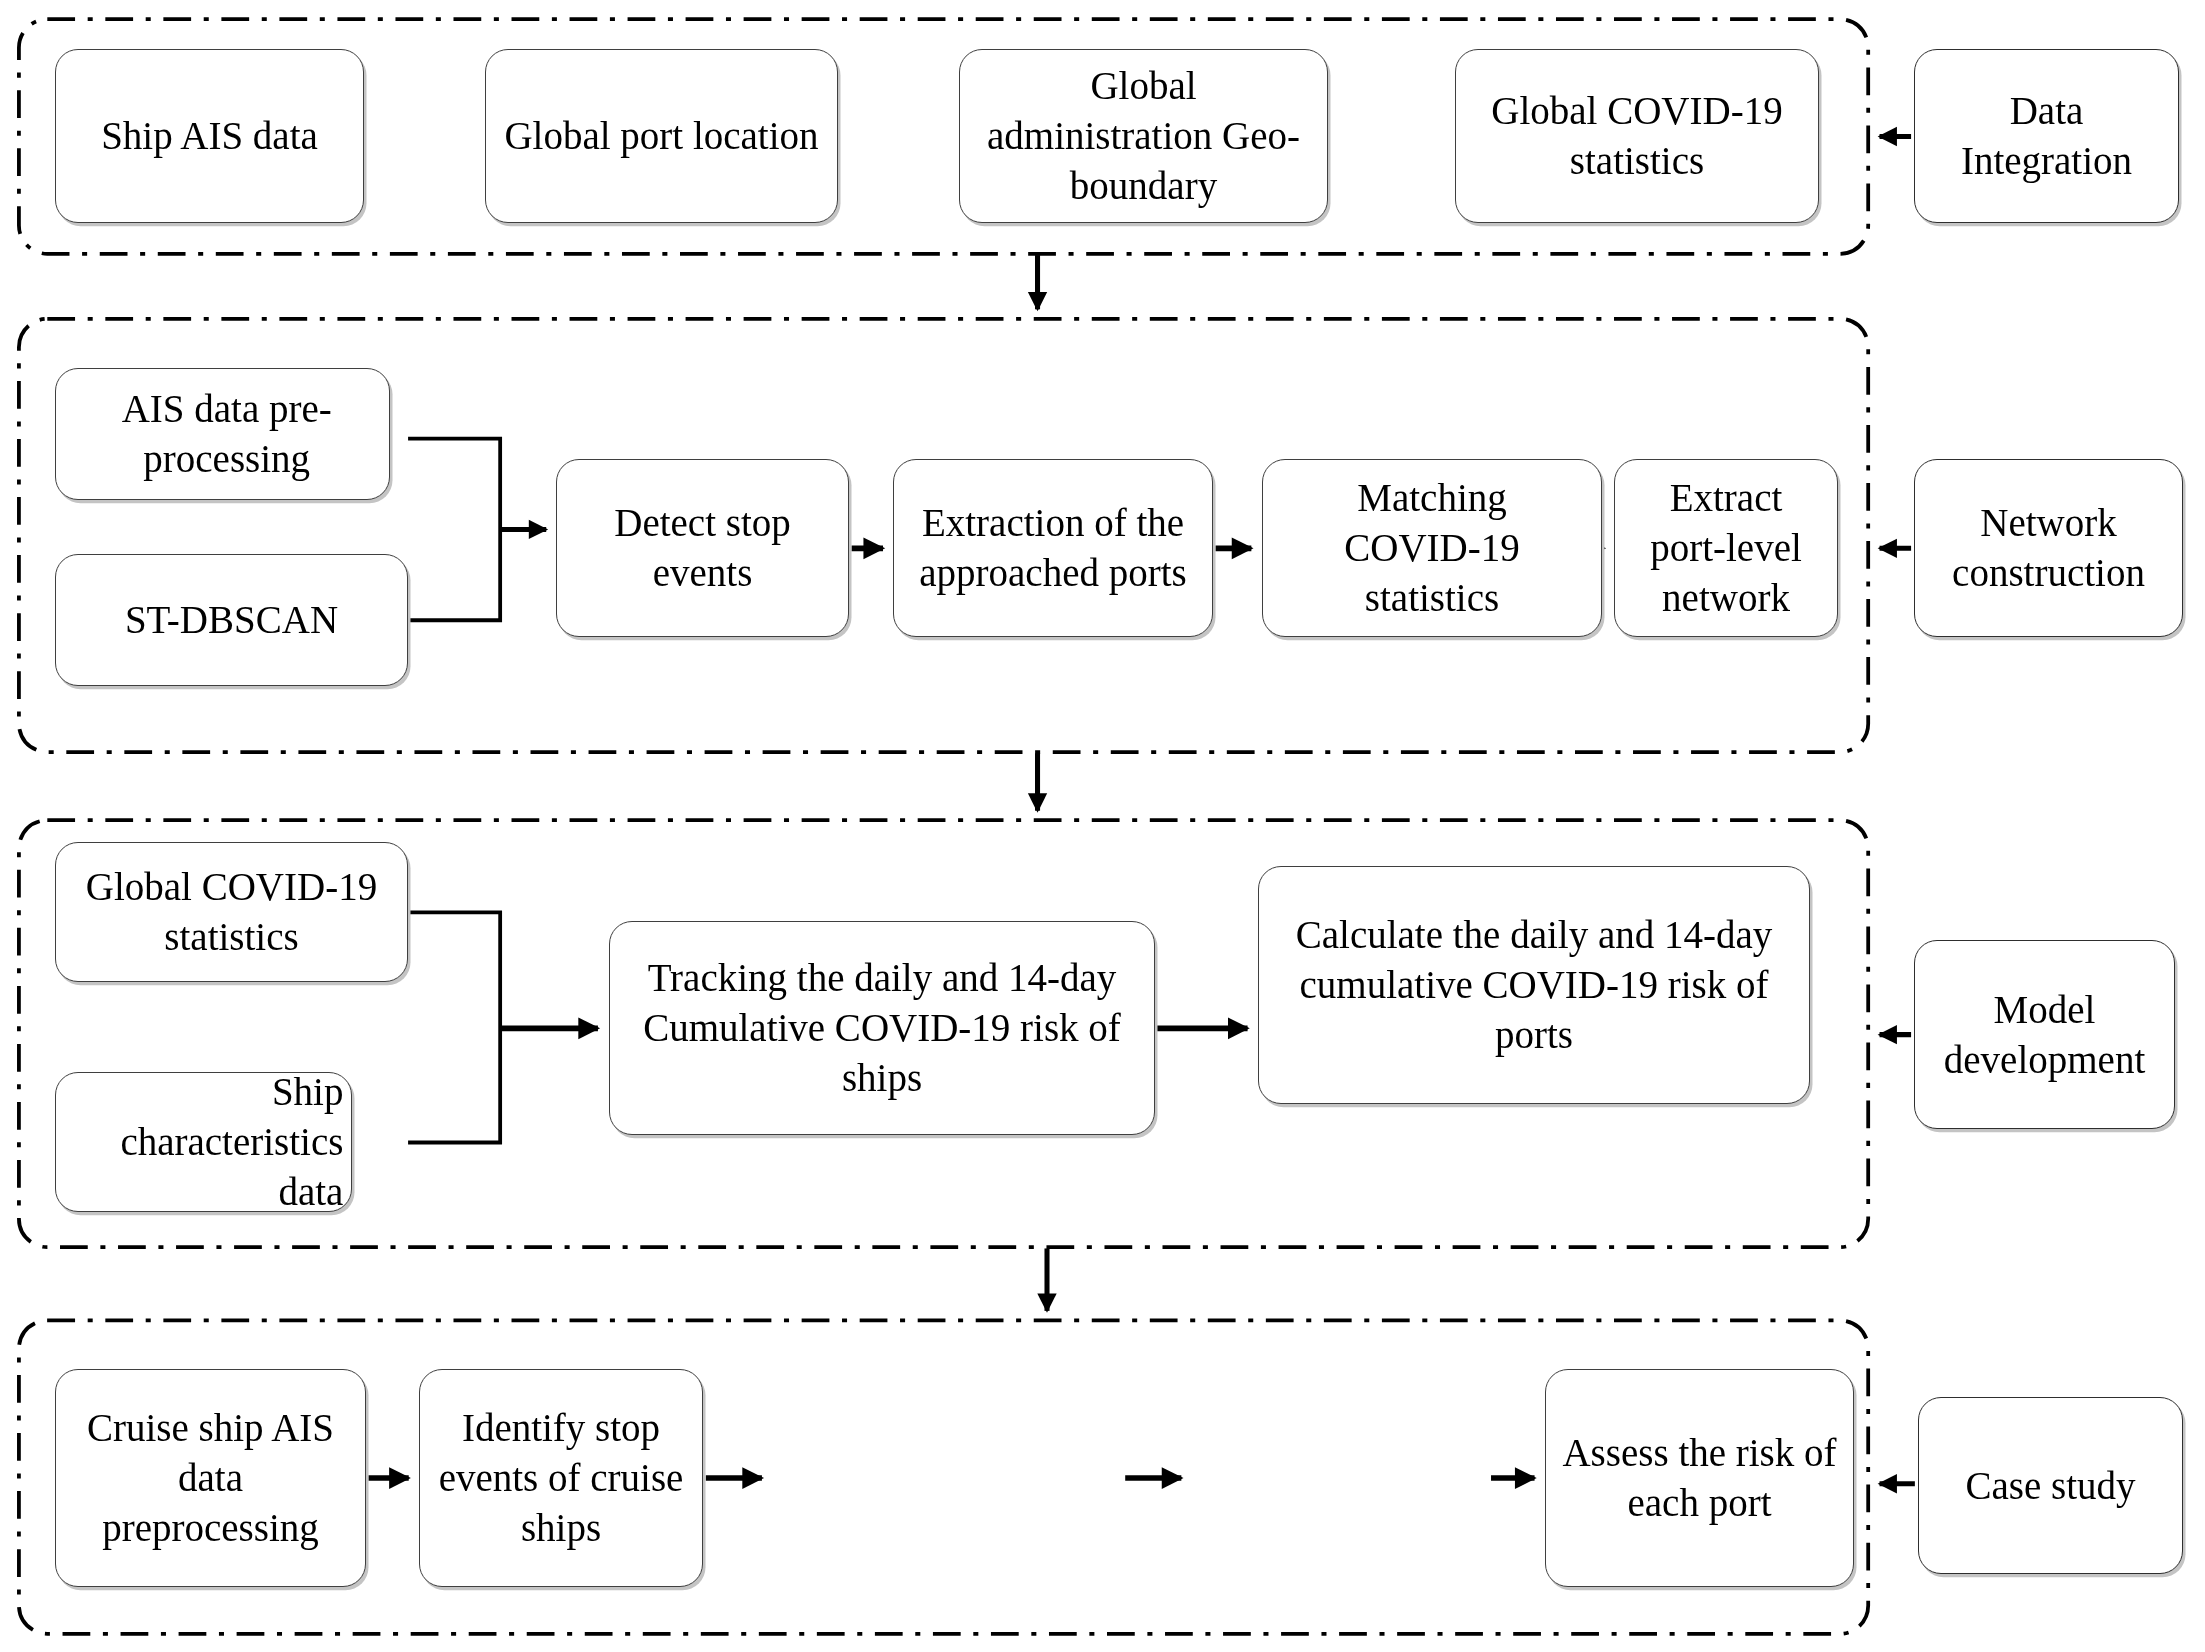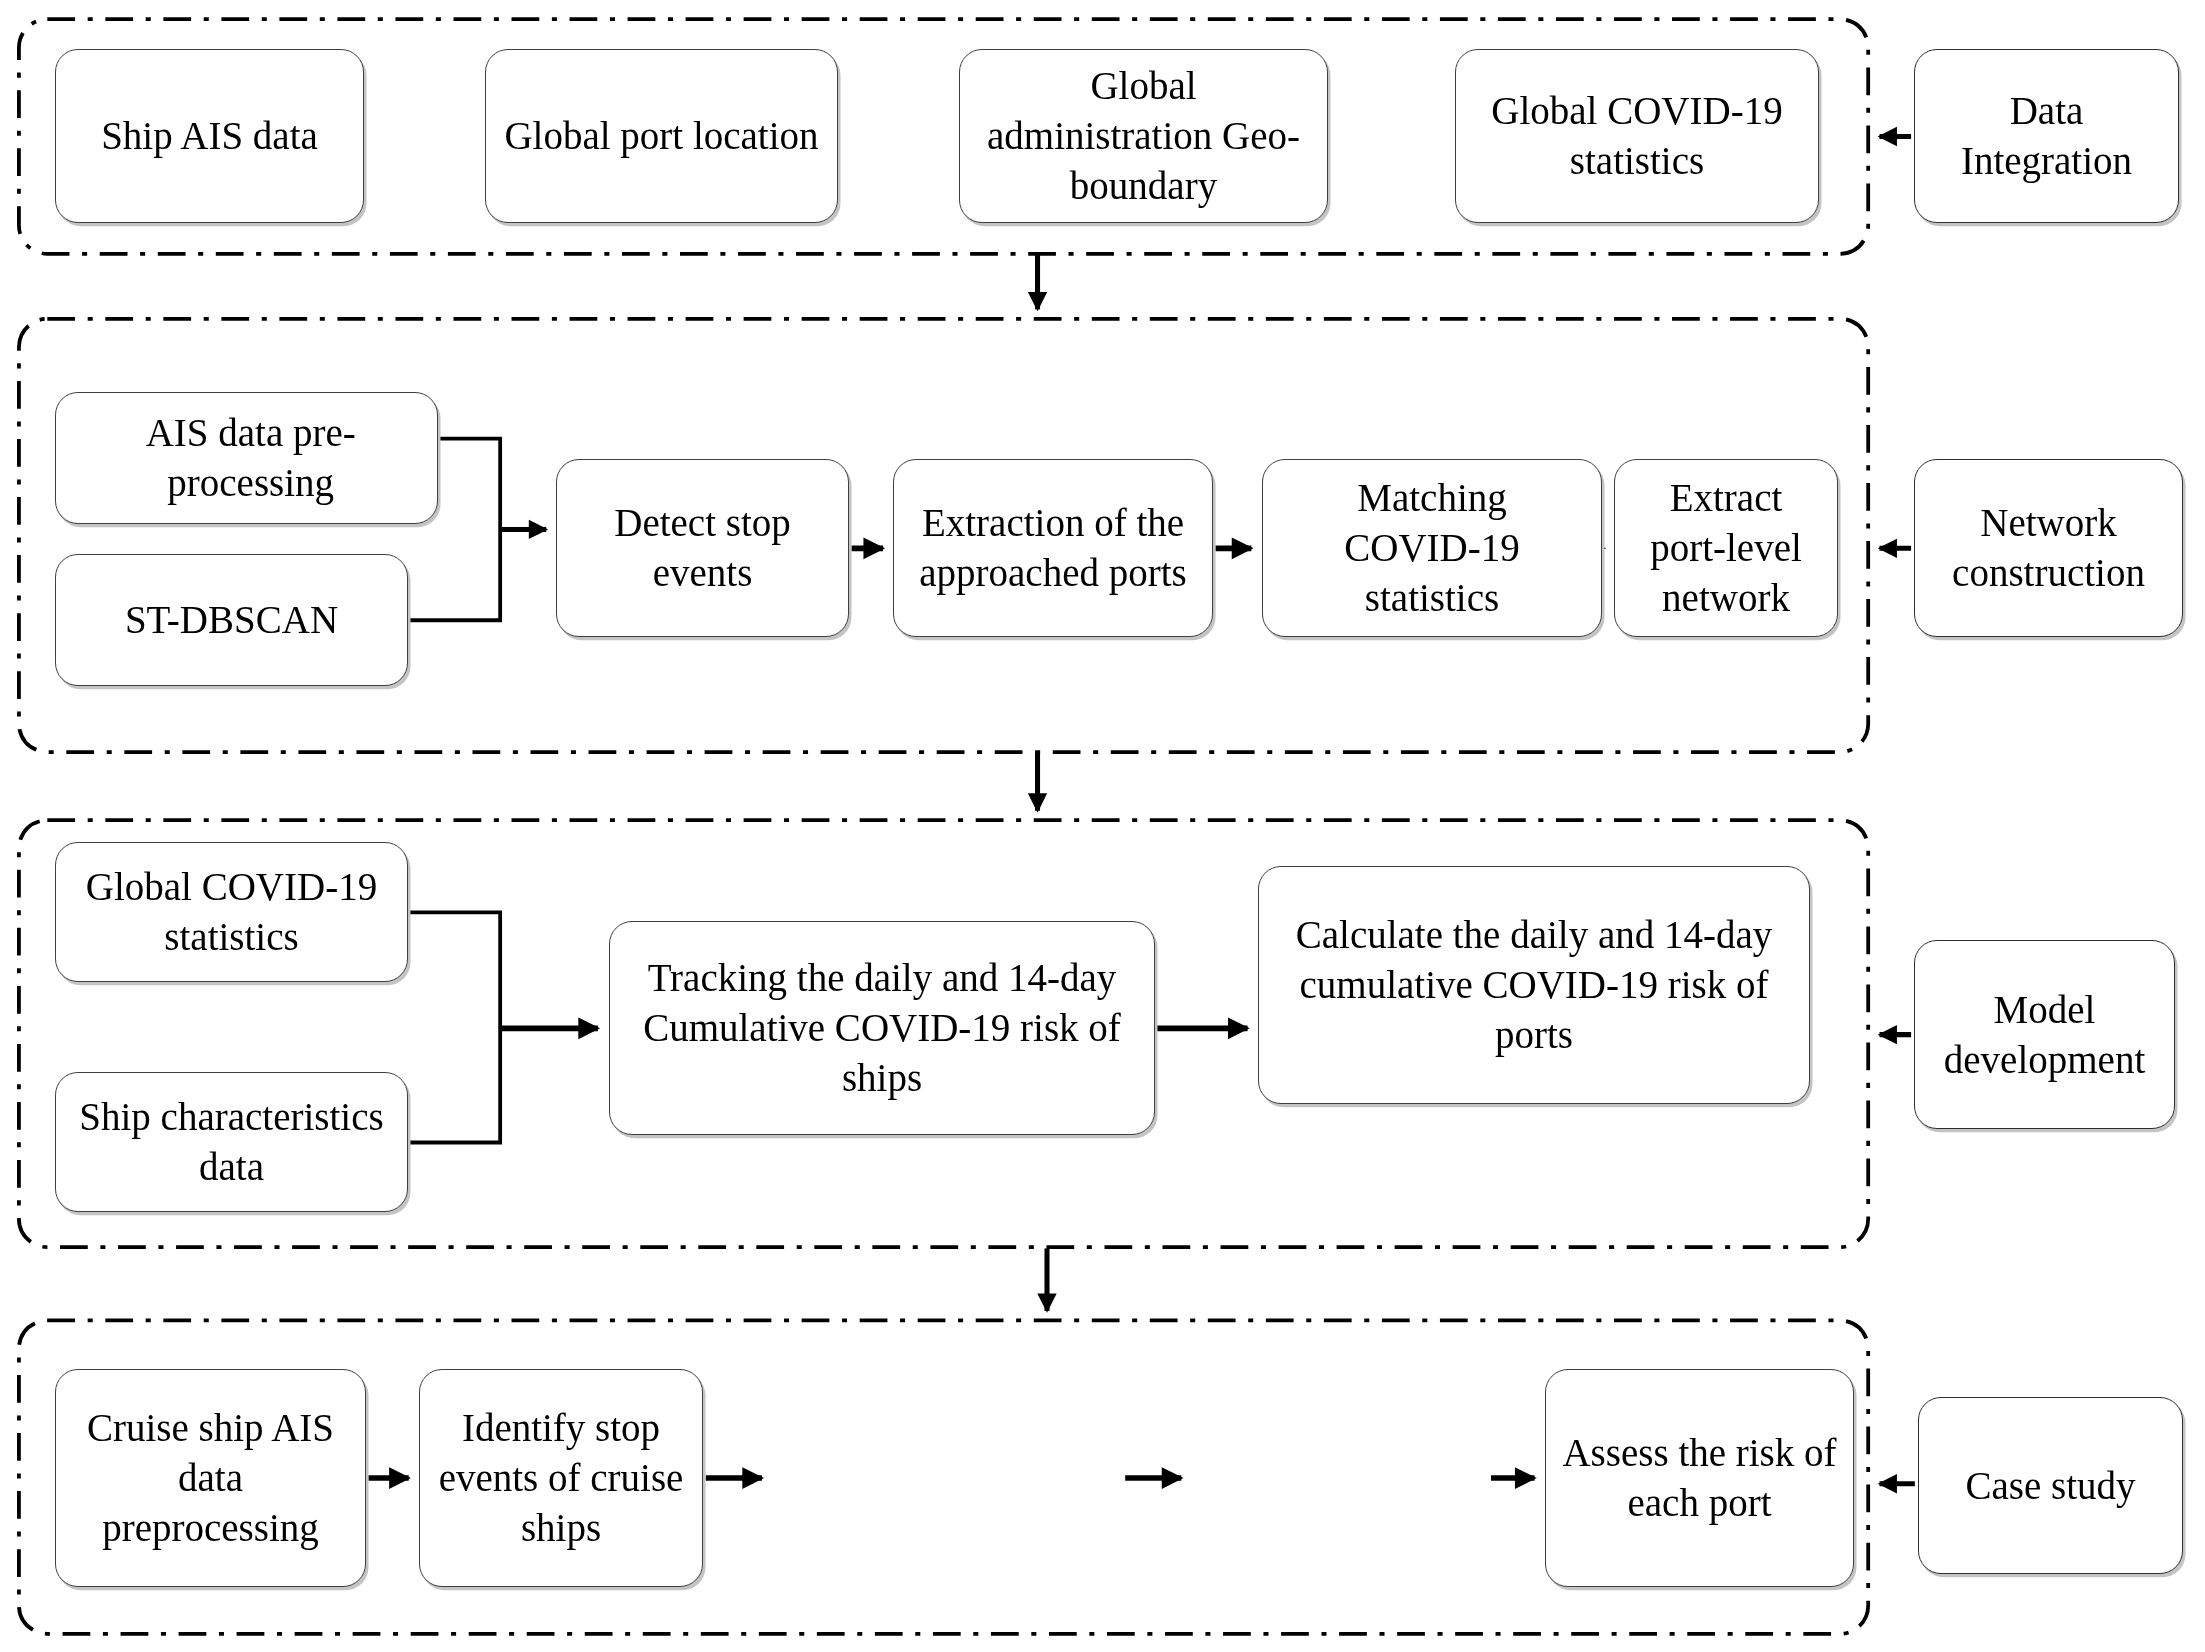--- a/index.html
+++ b/index.html
@@ -80,39 +80,39 @@
   <div class="node" style="left:55px;top:49px;width:309px;height:174px;">Ship AIS data</div>
   <div class="node" style="left:485px;top:49px;width:353px;height:174px;">Global port location</div>
   <div class="node" style="left:959px;top:49px;width:369px;height:174px;">Global
 administration Geo-
 boundary</div>
   <div class="node" style="left:1455px;top:49px;width:364px;height:174px;">Global COVID-19
 statistics</div>
   <div class="node side" style="left:1914px;top:49px;width:265px;height:174px;">Data
 Integration</div>
 
-  <div class="node" style="left:55px;top:392px;width:383px;height:132px;padding-left:16px;">AIS data pre-
+  <div class="node" style="left:55px;top:368px;width:335px;height:132px;padding-left:16px;">AIS data pre-
 processing</div>
   <div class="node" style="left:55px;top:554px;width:353px;height:132px;">ST-DBSCAN</div>
   <div class="node" style="left:556px;top:459px;width:293px;height:178px;">Detect stop
 events</div>
   <div class="node" style="left:893px;top:459px;width:320px;height:178px;">Extraction of the
 approached ports</div>
   <div class="node" style="left:1262px;top:459px;width:340px;height:178px;">Matching
 COVID-19
 statistics</div>
   <div class="node" style="left:1614px;top:459px;width:224px;height:178px;">Extract
 port-level
 network</div>
   <div class="node side" style="left:1914px;top:459px;width:269px;height:178px;">Network
 construction</div>
 
   <div class="node" style="left:55px;top:842px;width:353px;height:140px;">Global COVID-19
 statistics</div>
-  <div class="node" style="left:55px;top:1072px;width:353px;height:140px;">Ship characteristics
+  <div class="node" style="left:55px;top:1072px;width:297px;height:140px;text-align:right;">Ship characteristics
 data</div>
   <div class="node" style="left:609px;top:921px;width:546px;height:214px;">Tracking the daily and 14-day
 Cumulative COVID-19 risk of
 ships</div>
   <div class="node" style="left:1258px;top:866px;width:552px;height:238px;">Calculate the daily and 14-day
 cumulative COVID-19 risk of
 ports</div>
   <div class="node side" style="left:1914px;top:940px;width:261px;height:189px;">Model
 development</div>
 

